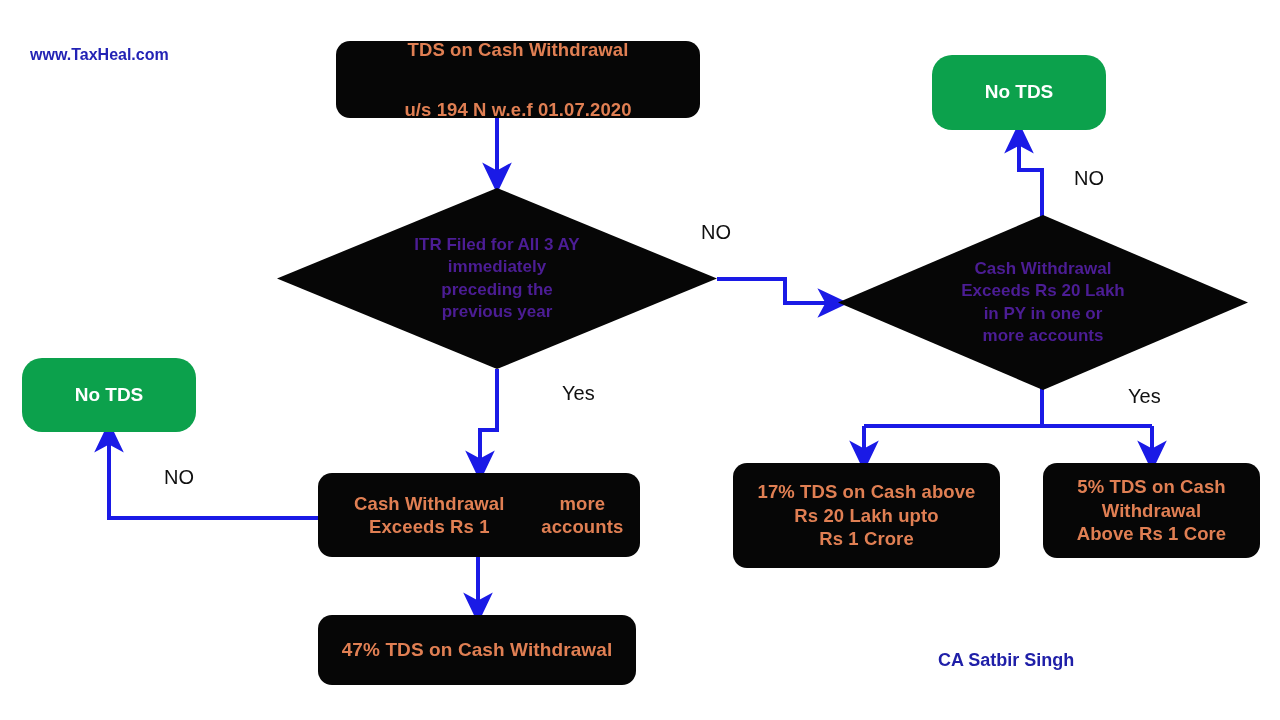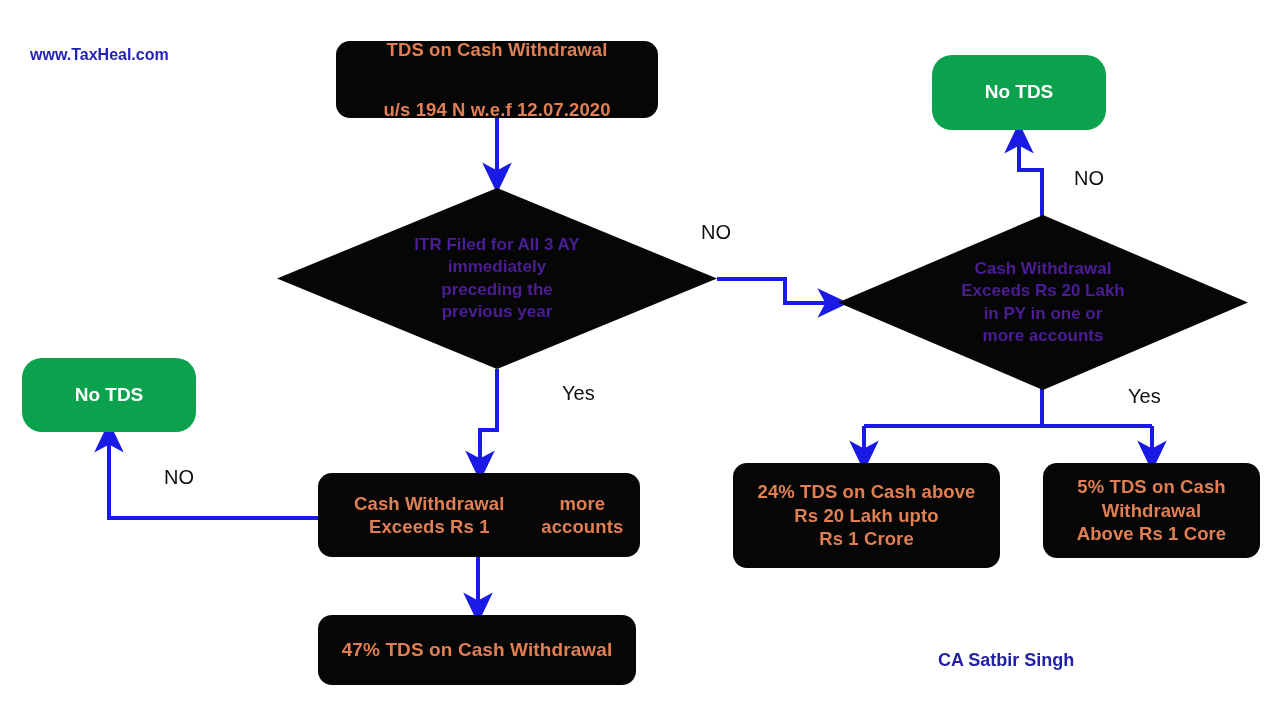--- a/index.html
+++ b/index.html
@@ -134,23 +134,23 @@
       <path d="M864,426 L1152,426" stroke="#1a1ae6" stroke-width="4" fill="none"></path>
       <path d="M864,426 L864,456" stroke="#1a1ae6" stroke-width="4" fill="none" marker-end="url(#arw)"></path>
       <path d="M1152,426 L1152,456" stroke="#1a1ae6" stroke-width="4" fill="none" marker-end="url(#arw)"></path>
     </g>
   </svg>
 
   <div class="watermark" style="left:30px; top:46px; font-size:16px;">www.TaxHeal.com</div>
 
   <div class="credit" style="left:938px; top:650px; font-size:18px;">CA Satbir Singh</div>
 
-  <div class="node proc" style="left:336px; top:41px; width:322px; height:77px; font-size:18.5px; flex-direction:column;gap:36px;">
+  <div class="node proc" style="left:336px; top:41px; width:364px; height:77px; font-size:18.5px; flex-direction:column;gap:36px;">
     <span>TDS on Cash Withdrawal</span>
-    <span>u/s 194 N w.e.f 12.07.2020</span>
+    <span>u/s 194 N w.e.f 01.07.2020</span>
   </div>
 
   <div class="diamond-wrap" style="left:277px; top:188px; width:440px; height:181px;">
     <svg class="diamond-shape" viewBox="0 0 440 181" preserveAspectRatio="none" xmlns="http://www.w3.org/2000/svg">
       <polygon points="220,0 440,90.5 220,181 0,90.5" fill="#060606"></polygon>
     </svg>
     <div class="diamond-text" style="font-size:17px; flex-direction:column;">
       <span>ITR Filed for All 3 AY</span>
       <span>immediately</span>
       <span>preceding the</span>
@@ -181,21 +181,21 @@
   <div class="node proc" style="left:318px; top:473px; width:322px; height:84px; font-size:18.5px; flex-direction:row;">
     <span>Cash Withdrawal Exceeds Rs 1</span>
     <span>more accounts</span>
   </div>
 
   <div class="node proc" style="left:318px; top:615px; width:318px; height:70px; font-size:19px;">
     <span>47% TDS on Cash Withdrawal</span>
   </div>
 
   <div class="node proc" style="left:733px; top:463px; width:267px; height:105px; font-size:18.5px; flex-direction:column;">
-    <span>24% TDS on Cash above</span>
+    <span>17% TDS on Cash above</span>
     <span>Rs 20 Lakh upto</span>
     <span>Rs 1 Crore</span>
   </div>
 
   <div class="node proc" style="left:1043px; top:463px; width:217px; height:95px; font-size:18.5px; flex-direction:column;">
     <span>5% TDS on Cash</span>
     <span>Withdrawal</span>
     <span>Above Rs 1 Core</span>
   </div>
 

